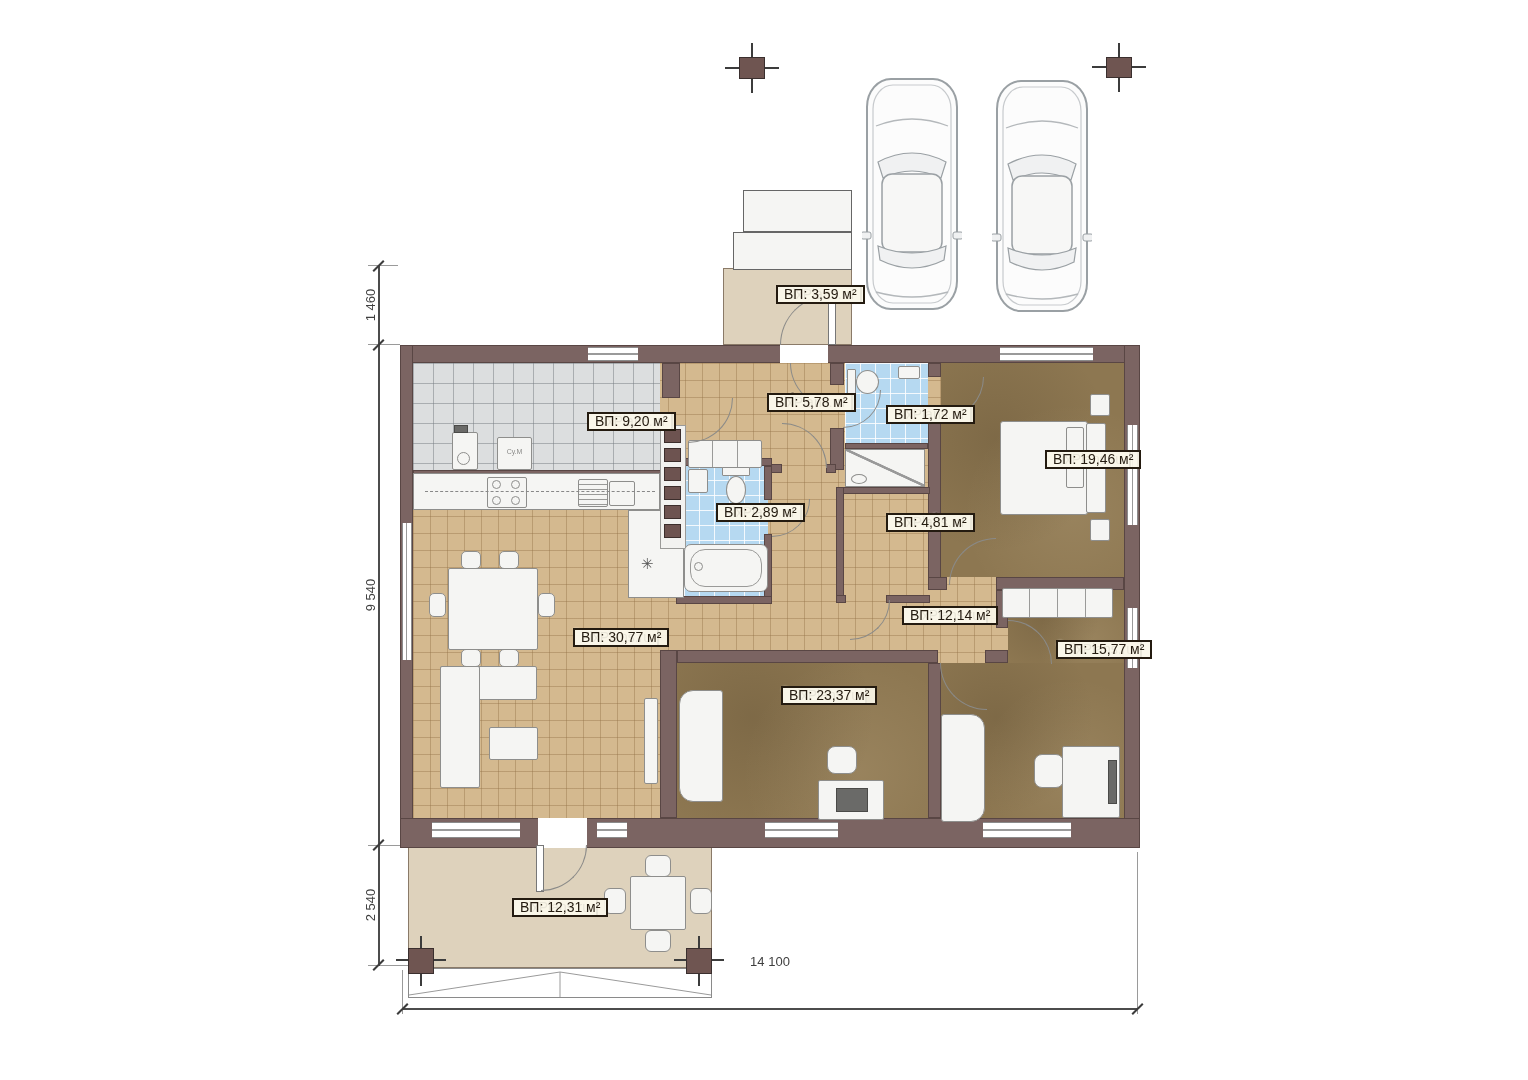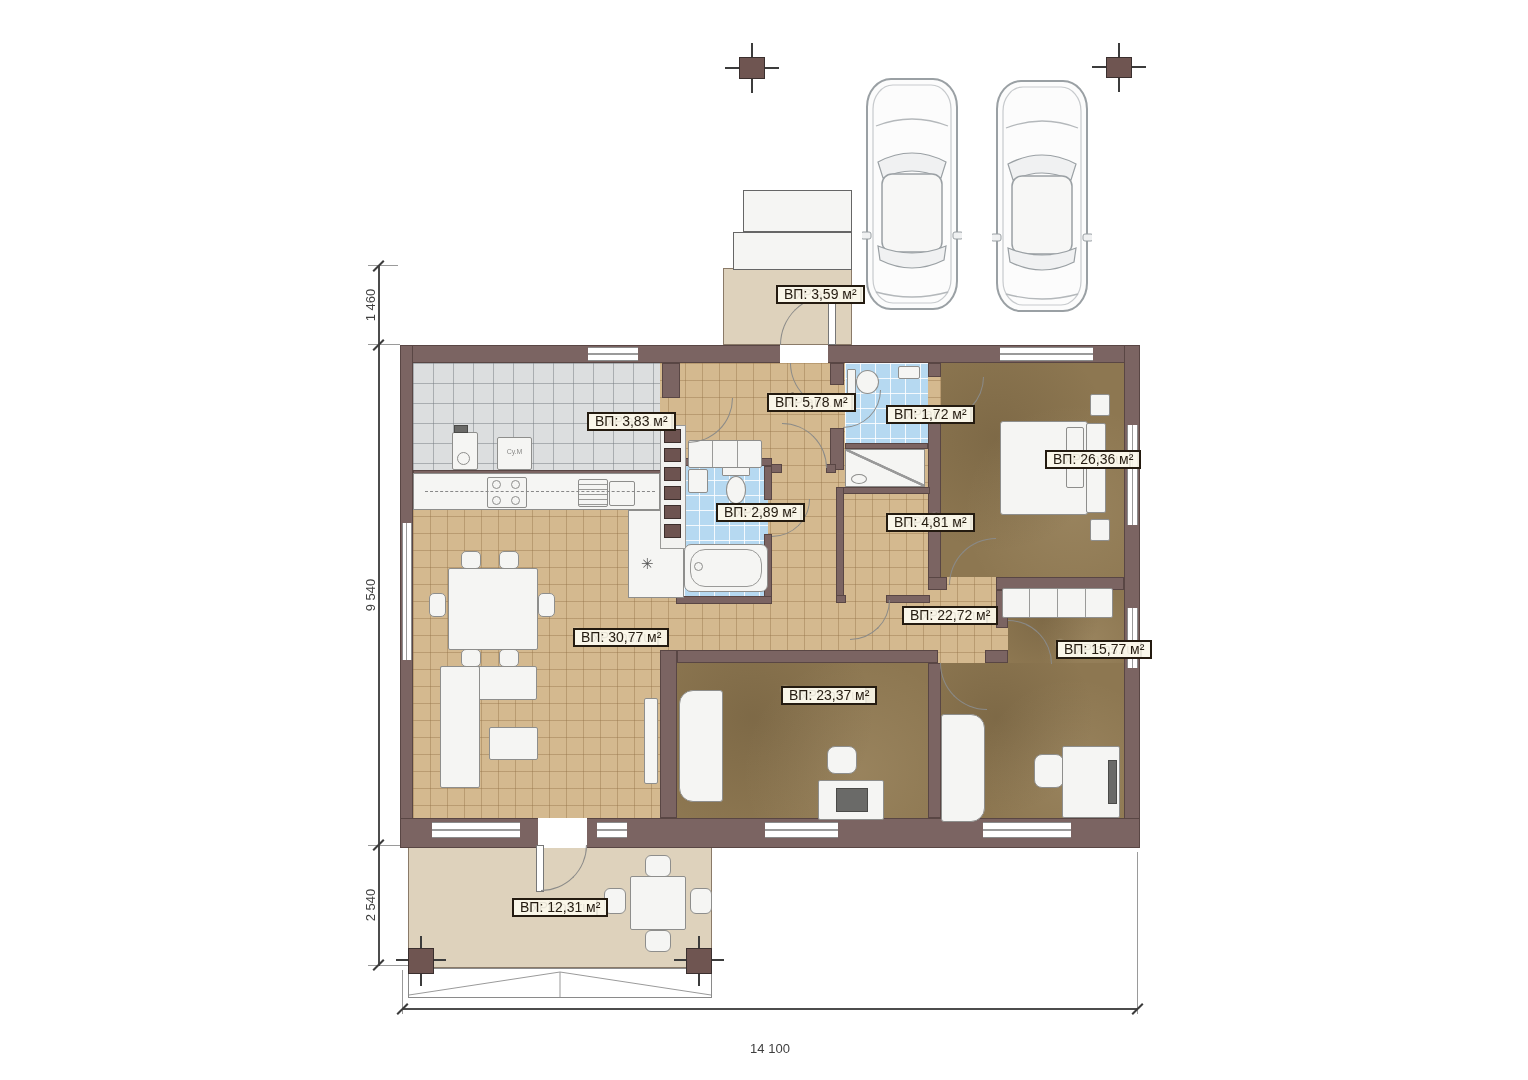--- a/index.html
+++ b/index.html
@@ -273,51 +273,51 @@
   <div class="arc arc-br" style="left:541px;top:845px;width:46px;height:46px"></div>
 
   <div class="rlabel" style="left:776px;top:283px">
     <div class="rname">Крыльцо</div>
     <div class="rbox">FixPlans.ru</div>
     <div class="rbox">ВП: 3,59 м²</div>
   </div>
   <div class="rlabel" style="left:587px;top:410px">
     <div class="rname">Котельная</div>
     <div class="rbox">FixPlans.ru</div>
-    <div class="rbox">ВП: 3,83 м²</div>
+    <div class="rbox">ВП: 9,20 м²</div>
   </div>
   <div class="rlabel" style="left:767px;top:391px">
     <div class="rname">Тамбур</div>
     <div class="rbox">FixPlans.ru</div>
     <div class="rbox">ВП: 5,78 м²</div>
   </div>
   <div class="rlabel" style="left:886px;top:403px">
     <div class="rname">С/у</div>
     <div class="rbox">FixPlans.ru</div>
     <div class="rbox">ВП: 1,72 м²</div>
   </div>
   <div class="rlabel" style="left:1045px;top:448px">
     <div class="rname">Спальня</div>
     <div class="rbox">FixPlans.ru</div>
-    <div class="rbox">ВП: 26,36 м²</div>
+    <div class="rbox">ВП: 19,46 м²</div>
   </div>
   <div class="rlabel" style="left:716px;top:501px">
     <div class="rname">С/у</div>
     <div class="rbox">FixPlans.ru</div>
     <div class="rbox">ВП: 2,89 м²</div>
   </div>
   <div class="rlabel" style="left:886px;top:511px">
     <div class="rname">Гардероб</div>
     <div class="rbox">FixPlans.ru</div>
     <div class="rbox">ВП: 4,81 м²</div>
   </div>
   <div class="rlabel" style="left:902px;top:604px">
     <div class="rname">Холл</div>
     <div class="rbox">FixPlans.ru</div>
-    <div class="rbox">ВП: 22,72 м²</div>
+    <div class="rbox">ВП: 12,14 м²</div>
   </div>
   <div class="rlabel" style="left:573px;top:626px">
     <div class="rname">Гостиная-кухня</div>
     <div class="rbox">FixPlans.ru</div>
     <div class="rbox">ВП: 30,77 м²</div>
   </div>
   <div class="rlabel" style="left:781px;top:684px">
     <div class="rname">Спальня</div>
     <div class="rbox">FixPlans.ru</div>
     <div class="rbox">ВП: 23,37 м²</div>
@@ -344,15 +344,15 @@
   <div class="dtick" style="left:371px;top:964px;transform:rotate(-45deg)"></div>
   <div class="dimtext" style="left:370px;top:305px;transform:translate(-50%,-50%) rotate(-90deg)">1 460</div>
   <div class="dimtext" style="left:370px;top:595px;transform:translate(-50%,-50%) rotate(-90deg)">9 540</div>
   <div class="dimtext" style="left:370px;top:905px;transform:translate(-50%,-50%) rotate(-90deg)">2 540</div>
 
   <div class="guide" style="left:402px;top:970px;width:1px;height:44px"></div>
   <div class="guide" style="left:1137px;top:852px;width:1px;height:162px"></div>
   <div class="dimline" style="left:402px;top:1008px;width:735px;height:1.5px"></div>
   <div class="dtick" style="left:395px;top:1008px;transform:rotate(-45deg)"></div>
   <div class="dtick" style="left:1130px;top:1008px;transform:rotate(-45deg)"></div>
-  <div class="dimtext" style="left:770px;top:1056px;transform:translate(-50%,-100%)">14 100</div>
+  <div class="dimtext" style="left:770px;top:969px;transform:translate(-50%,-100%)">14 100</div>
 
 </div>
 
 </body></html>

